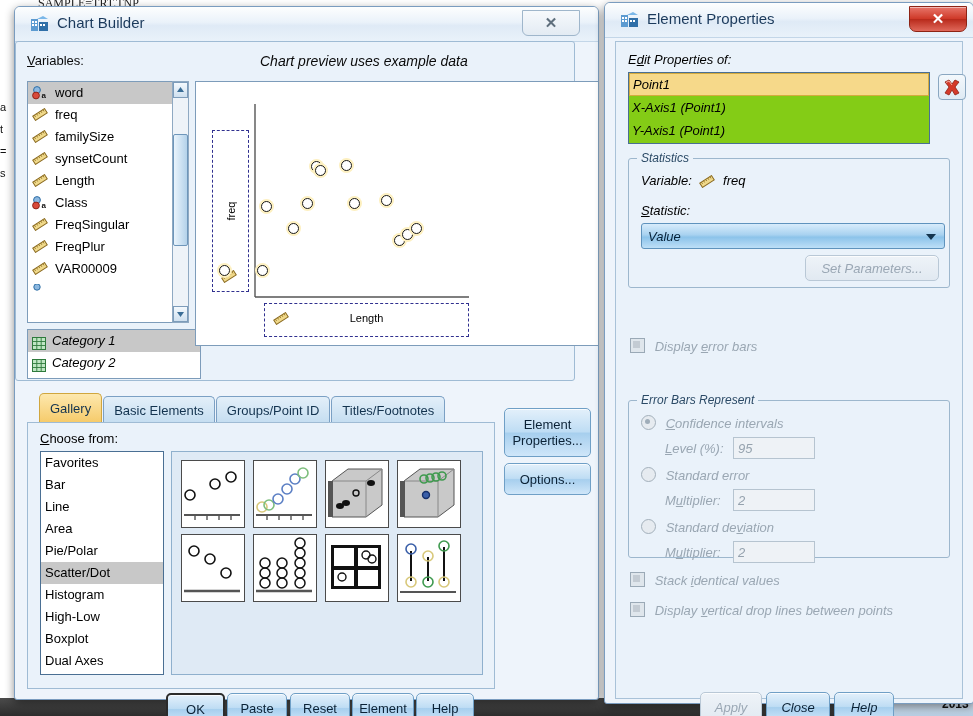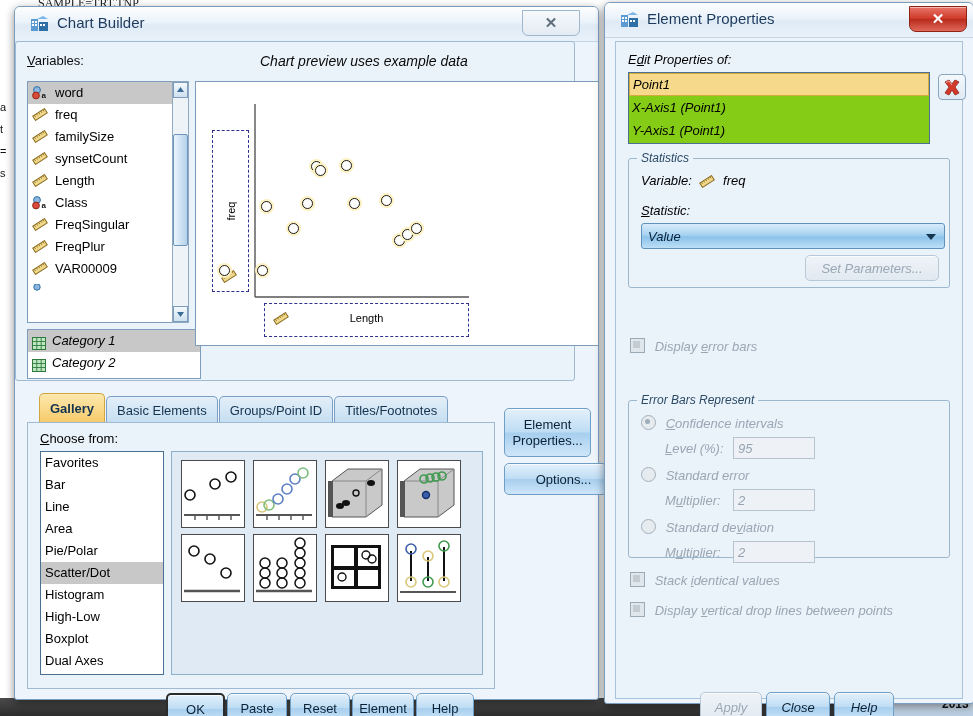--- a/index.html
+++ b/index.html
@@ -123,21 +123,21 @@
   #tabs{position:absolute;left:24px;top:352px;}
   .tab{
     display:inline-block;height:28px;line-height:27px;padding:0 10px;
     border:1px solid #7ba0c4;border-bottom:none;border-radius:5px 5px 0 0;
     background:linear-gradient(180deg,#e3eff9,#c2dcf0);
     font-size:13px;color:#13334f;margin-right:1px;vertical-align:bottom;
   }
   .tab.active{
     background:linear-gradient(180deg,#fde6a8,#f6c košt);
     background:linear-gradient(180deg,#fde8ae,#f5c864);
-    height:31px;line-height:30px;border:1px solid #d0a63e;border-bottom:none;font-weight:bold;
+    height:31px;line-height:30px;border:1px solid #d0a63e;border-bottom:none;
   }
   #tabpanel{
     position:absolute;left:12px;top:381px;width:466px;height:265px;
     background:#eaf2fa;border:1px solid #9fbbd4;
   }
   #choosefrom{position:absolute;left:12px;top:8px;font-size:13px;}
   #gallerylist{
     position:absolute;left:12px;top:28px;width:122px;height:222px;
     background:#fff;border:1px solid #4a6f93;overflow:hidden;
   }
@@ -158,21 +158,21 @@
     display:flex;align-items:center;justify-content:center;text-align:center;
     box-shadow:inset 0 1px 0 rgba(255,255,255,.75);
     cursor:default;
   }
   .btn.default{border:2px solid #2b2b2b;}
   .btn.disabled{
     background:linear-gradient(180deg,#eef3f8,#e1e9f1);
     border:1px solid #b9c8d6;color:#9aa7b4;
   }
   #btn-elemprops{position:absolute;left:489px;top:367px;width:85px;height:47px;flex-direction:column;line-height:16px;}
-  #btn-options{position:absolute;left:489px;top:422px;width:85px;height:30px;padding-left:16px;}
+  #btn-options{position:absolute;left:489px;top:422px;width:85px;height:30px;}
 
   #cb-footer{position:absolute;left:0;top:650px;width:583px;height:44px;}
   .footbtn{position:absolute;top:2px;height:28px;}
 
   
   #elemprops{left:604px;top:2px;width:368px;height:700px;border-radius:6px 6px 3px 3px;}
   #ep-body{position:absolute;left:0;top:34px;width:368px;height:666px;font-style:italic;}
   #ep-inner{position:absolute;left:10px;top:4px;width:346px;height:656px;background:#eaf2fa;border:1px solid #a9c2d8;}
   #ep-label{position:absolute;left:12px;top:10px;font-size:13px;}
   #ep-list{

